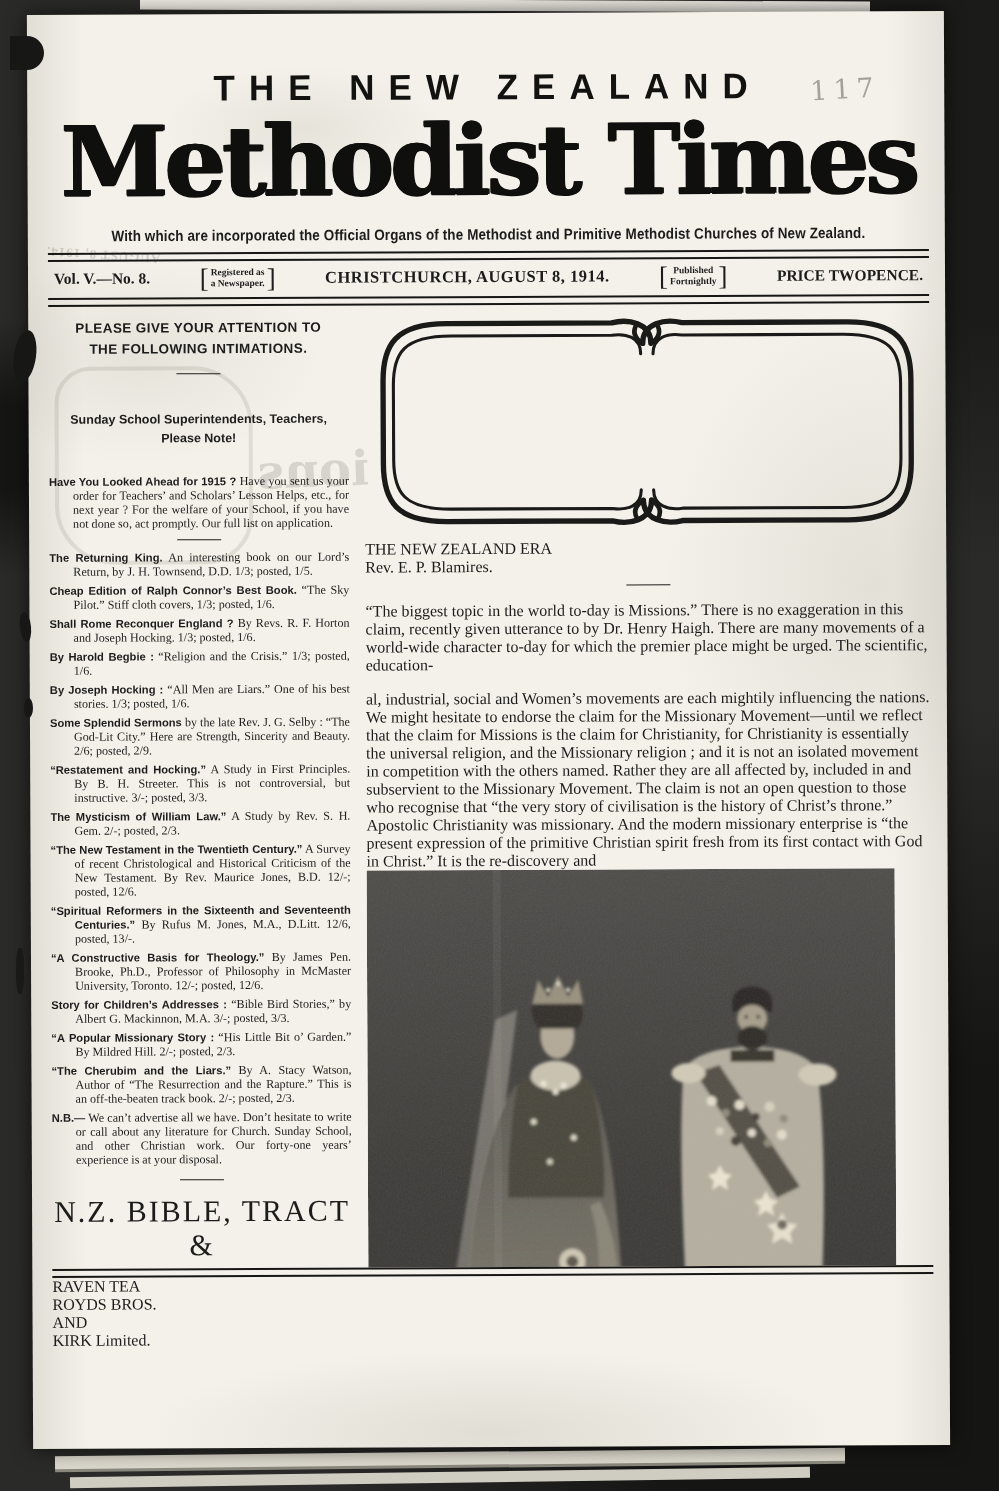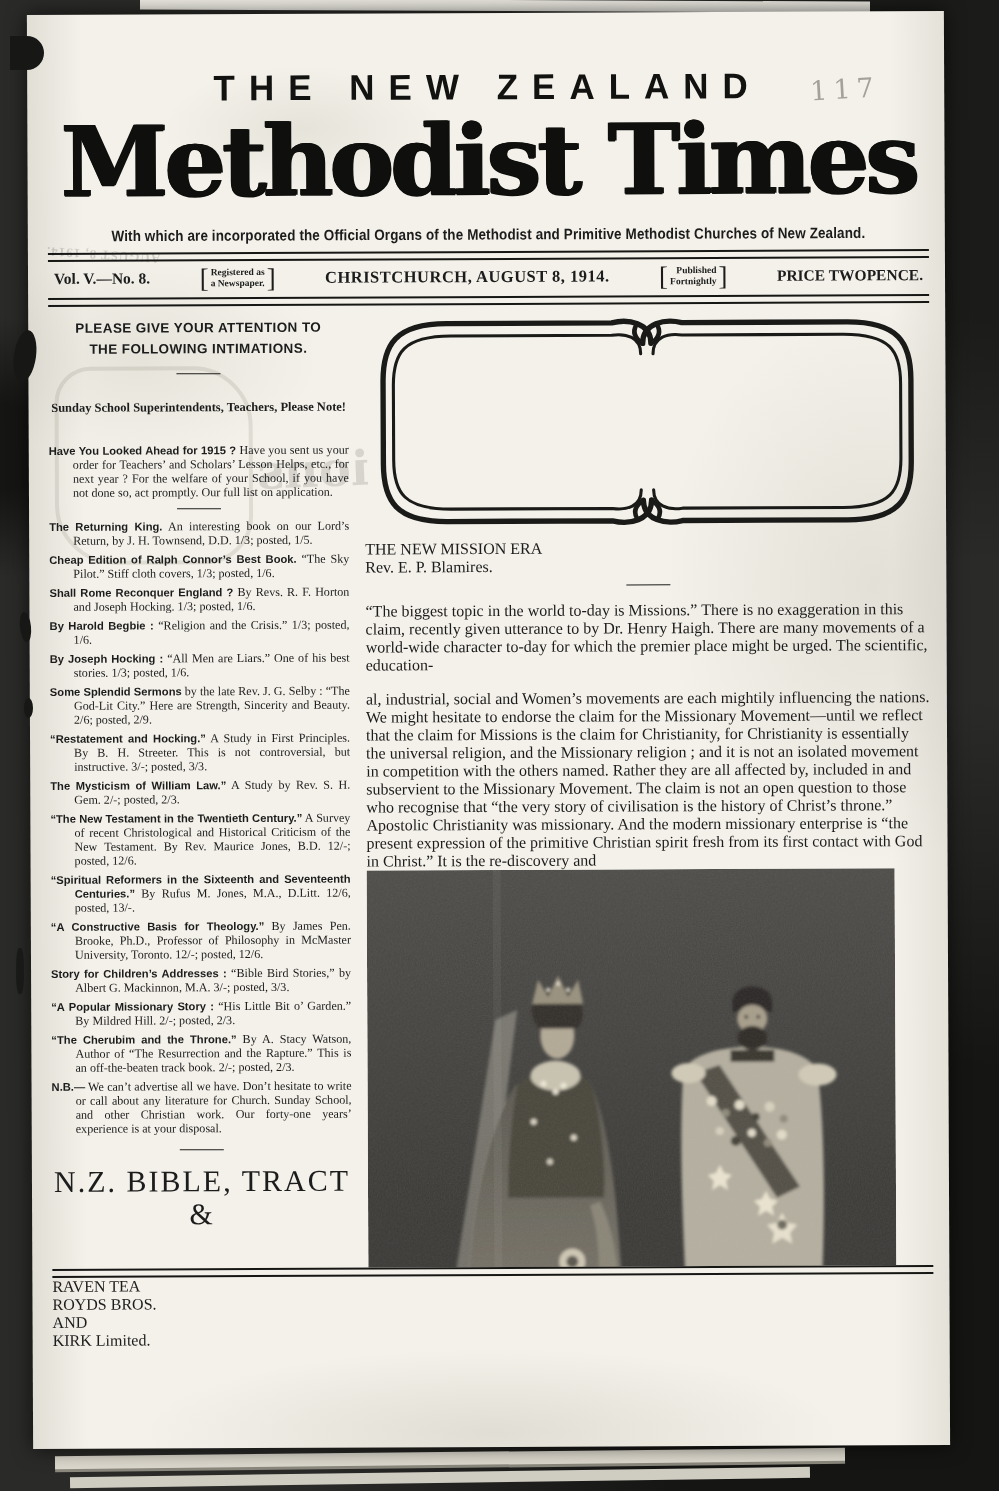--- a/index.html
+++ b/index.html
@@ -41,28 +41,28 @@
          margin-top:4px;letter-spacing:-4px;color:#0f0f0d;
          text-shadow:1.6px 0 #0f0f0d,-.6px 0 #0f0f0d,0 1px #0f0f0d;}
   .subtitle{text-align:center;font-family:"Liberation Sans",sans-serif;font-weight:700;font-size:13.5px;
             margin-top:17px;transform:scaleY(1.12);letter-spacing:.1px;}
   .rule2{height:5px;border-top:2px solid #161614;border-bottom:2px solid #161614;}
   .rl-a{margin-top:9px;}
   .rl-b{margin-top:2px;}
   .dateline{display:flex;align-items:center;justify-content:space-between;padding:5px 6px;font-weight:700;font-size:15.5px;}
   .brk{display:flex;align-items:center;font-weight:400;}
   .brk .br{font-size:27px;line-height:.9;font-weight:400;}
-  .brk .bl{font-size:9.5px;line-height:1.15;font-weight:700;text-align:right;padding:0 2px;}
+  .brk .bl{font-size:9.5px;line-height:1.15;font-weight:700;text-align:center;padding:0 2px;}
   .placedate{font-size:16.5px;letter-spacing:.5px;}
   
   .content{display:flex;gap:16px;height:958px;overflow:hidden;margin-top:4px;}
   .col-left{width:300px;flex:none;padding-top:8px;}
   .attn{font-family:"Liberation Sans",sans-serif;font-weight:700;font-size:13.5px;line-height:1.55;text-align:center;letter-spacing:.4px;padding:0 14px;}
   .shortrule{width:44px;border-top:1.6px solid #1d1d1b;margin:13px auto 0;}
-  .note{font-family:Liberation Serif, serif;font-weight:700;font-size:12.5px;line-height:1.5;text-align:center;margin-top:24px;padding:0 2px;}
+  .note{font-family:Liberation Sans, sans-serif;font-weight:700;font-size:12.5px;line-height:1.5;text-align:center;margin-top:36px;padding:0 2px;}
   .items{margin-top:26px;}
   .item{font-size:12.1px;line-height:1.16;text-align:justify;margin:0 0 5px;padding-left:24px;text-indent:-24px;}
   .item b{font-family:"Liberation Sans",sans-serif;font-size:11.2px;}
   .soc{text-align:center;margin-top:14px;}
   .soc-name{font-size:30px;letter-spacing:2px;line-height:1.12;color:#15151"3;}
   .soc-name{color:#151513;}
   .soc-tag{font-variant:small-caps;font-weight:700;font-size:14px;line-height:1.3;margin-top:9px;padding:0 8px;letter-spacing:.4px;}
   .soc-addr{font-family:"Liberation Sans",sans-serif;font-weight:700;font-size:13px;line-height:1.4;margin-top:7px;}
   /* main article area */
   .col-main{flex:1;position:relative;padding-top:4px;}
@@ -169,21 +169,21 @@
             <p class="item"><b>By Harold Begbie :</b> <span>“Religion and the Crisis.” 1/3; posted, 1/6.</span></p>
             <p class="item"><b>By Joseph Hocking :</b> <span>“All Men are Liars.” One of his best stories. 1/3; posted, 1/6.</span></p>
             <p class="item"><b>Some Splendid Sermons</b> <span>by the late Rev. J. G. Selby : “The God-Lit City.” Here are Strength, Sincerity and Beauty. 2/6; posted, 2/9.</span></p>
             <p class="item"><b>“Restatement and Hocking.”</b> <span>A Study in First Principles. By B. H. Streeter. This is not controversial, but instructive. 3/-; posted, 3/3.</span></p>
             <p class="item"><b>The Mysticism of William Law.”</b> <span>A Study by Rev. S. H. Gem. 2/-; posted, 2/3.</span></p>
             <p class="item"><b>“The New Testament in the Twentieth Century.”</b> <span>A Survey of recent Christological and Historical Criticism of the New Testament. By Rev. Maurice Jones, B.D. 12/-; posted, 12/6.</span></p>
             <p class="item"><b>“Spiritual Reformers in the Sixteenth and Seventeenth Centuries.”</b> <span>By Rufus M. Jones, M.A., D.Litt. 12/6, posted, 13/-.</span></p>
             <p class="item"><b>“A Constructive Basis for Theology.”</b> <span>By James Pen. Brooke, Ph.D., Professor of Philosophy in McMaster University, Toronto. 12/-; posted, 12/6.</span></p>
             <p class="item"><b>Story for Children’s Addresses :</b> <span>“Bible Bird Stories,” by Albert G. Mackinnon, M.A. 3/-; posted, 3/3.</span></p>
             <p class="item"><b>“A Popular Missionary Story :</b> <span>“His Little Bit o’ Garden.” By Mildred Hill. 2/-; posted, 2/3.</span></p>
-            <p class="item"><b>“The Cherubim and the Throne.”</b> <span>By A. Stacy Watson, Author of “The Resurrection and the Rapture.” This is an off-the-beaten track book. 2/-; posted, 2/3.</span></p>
+            <p class="item"><b>“The Cherubim and the Liars.”</b> <span>By A. Stacy Watson, Author of “The Resurrection and the Rapture.” This is an off-the-beaten track book. 2/-; posted, 2/3.</span></p>
             <p class="item"><b>N.B.—</b> <span>We can’t advertise all we have. Don’t hesitate to write or call about any literature for Church. Sunday School, and other Christian work. Our forty-one years’ experience is at your disposal.</span></p>
           </div>
           <div class="shortrule"></div>
           <div class="soc">
             <div class="soc-name">N.Z. BIBLE, TRACT &amp;</div>
 
           </div>
         </div>
 
         <div class="col-main">
@@ -198,21 +198,21 @@
                     <path stroke-width="2.2" d="M139 93 q6 4 3 9"></path>
                     <g transform="translate(274,0) scale(-1,1)">
                       <path stroke-width="2.6" d="M139 17 C139 7 128 5 120 7 L40 7 C15 7 9 17 9 35 L9 75 C9 93 15 103 40 103 L120 103 C128 105 139 103 139 93"></path>
                       <path stroke-width="1.5" d="M134 22 C134 14 127 12 120 13 L42 13 C19 13 14 21 14 37 L14 73 C14 89 19 97 42 97 L120 97 C127 98 134 96 134 88"></path>
                       <path stroke-width="2.2" d="M139 17 q6 -4 3 -9"></path>
                       <path stroke-width="2.2" d="M139 93 q6 4 3 9"></path>
                     </g>
                   </g>
                 </svg>
                 <div class="hbox">
-                  <span class="htext">THE NEW MISSION ERA</span>
+                  <span class="htext">THE NEW ZEALAND ERA</span>
                 </div>
               </div>
               <div class="byline">Rev. E. P. Blamires.</div>
               <div class="shortrule" style="margin-top:9px"></div>
               <p class="para">“The biggest topic in the world to-day is Missions.” There is no exaggeration in this claim, recently given utterance to by Dr. Henry Haigh. There are many movements of a world-wide character to-day for which the premier place might be urged. The scientific, education-</p>
             </div>
             <div class="a-col2">al, industrial, social and Women’s movements are each mightily influencing the nations. We might hesitate to endorse the claim for the Missionary Movement—until we reflect that the claim for Missions is the claim for Christianity, for Christianity is essentially the universal religion, and the Missionary religion ; and it is not an isolated movement in competition with the others named. Rather they are all affected by, included in and subservient to the Missionary Movement. The claim is not an open question to those who recognise that “the very story of civilisation is the history of Christ’s throne.” Apostolic Christianity was missionary. And the modern missionary enterprise is “the present expression of the primitive Christian spirit fresh from its first contact with God in Christ.” It is the re-discovery and</div>
           </div>
 
           <div class="photo-wrap">

